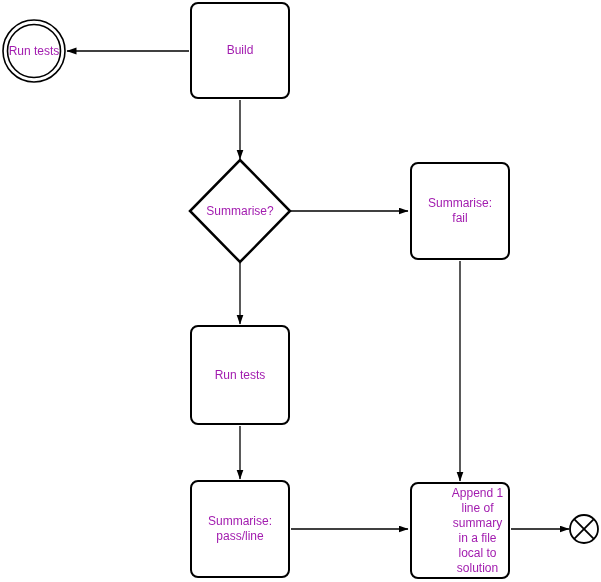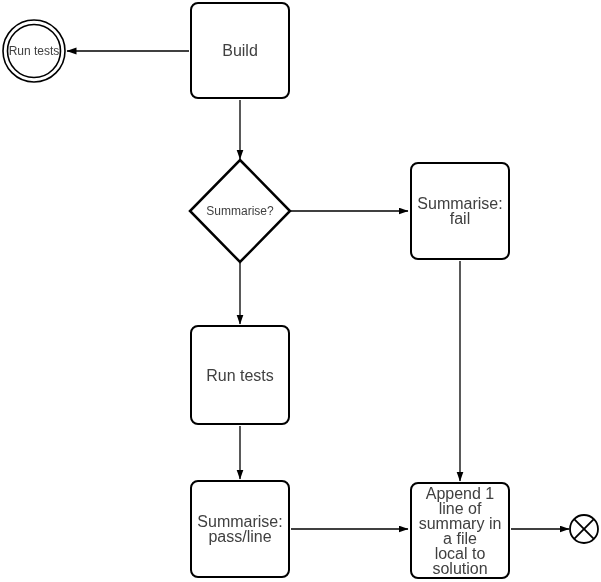--- a/index.html
+++ b/index.html
@@ -6,42 +6,42 @@
     margin: 0;
     padding: 0;
     background: #ffffff;
   }
   .canvas {
     position: relative;
     width: 601px;
     height: 582px;
     background: #ffffff;
     font-family: "Liberation Sans", sans-serif;
-    color: #404040;
+    color: #a21caf;
     overflow: hidden;
   }
   .edge-layer {
     position: absolute;
     left: 0;
     top: 0;
     width: 601px;
     height: 582px;
   }
   .node.rect {
     position: absolute;
     box-sizing: border-box;
     background: #ffffff;
     border: 2px solid #000000;
     border-radius: 8px;
     display: flex;
     flex-direction: column;
     align-items: center;
     justify-content: center;
     text-align: center;
-    font-size: 16px;
+    font-size: 12px;
     line-height: 15px;
   }
   .overlay-label {
     position: absolute;
     display: flex;
     align-items: center;
     justify-content: center;
     text-align: center;
     font-size: 12px;
     line-height: 15px;
@@ -100,19 +100,19 @@
 
   <div class="node rect" style="left:190px; top:325px; width:100px; height:100px;">
     <div class="line">Run tests</div>
   </div>
 
   <div class="node rect" style="left:190px; top:480px; width:100px; height:98px;">
     <div class="line">Summarise:</div>
     <div class="line">pass/line</div>
   </div>
 
-  <div class="node rect" style="left:410px; top:482px; width:100px; height:97px;">
+  <div class="node rect" style="left:410px; top:482px; width:100px; height:97px;padding-left:35px;">
     <div class="line">Append 1 line of</div>
     <div class="line">summary in a file</div>
     <div class="line">local to solution</div>
   </div>
 
 </div>
 
 </body></html>

